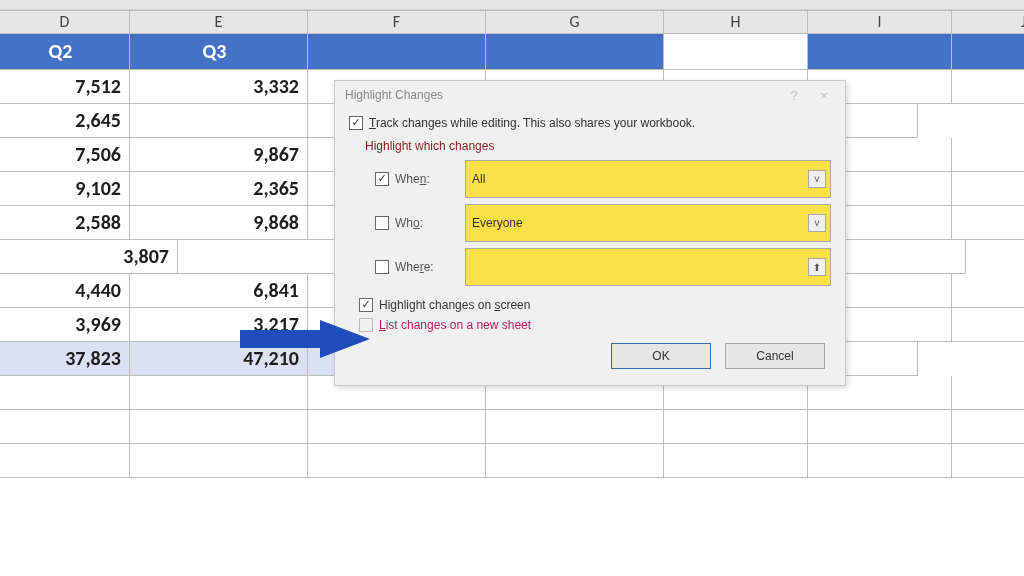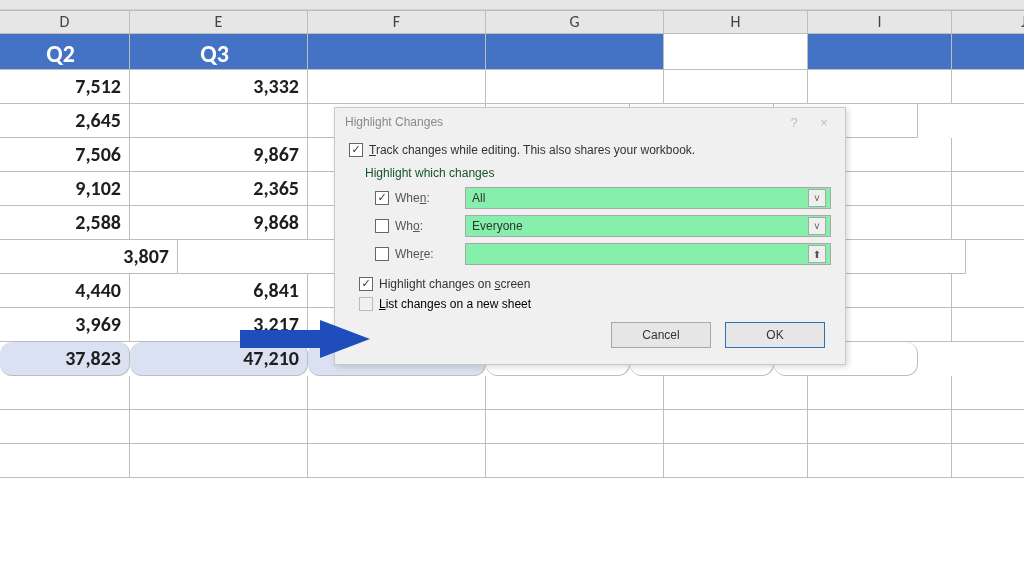--- a/index.html
+++ b/index.html
@@ -48,43 +48,43 @@
     font-weight: 700;
     text-align: right;
     padding: 4px 8px 0 0;
     color: #1e1e1e;
     background: #fff;
   }
   .row.thead .cell {
     background: #4472c4;
     color: #fff;
     text-align: center;
-    font-size: 24px;
+    font-size: 20px;
     font-weight: 700;
     padding-top: 5px;
   }
-  .row.totals .cell { background: #d9e1f2; border-radius: 12px; }
+  .row.totals .cell { background: #d9e1f2; }
   .row.sel-row .cell.sel { background: #d9e1f2; }
   .row.totals .cell.tail,
   .row.sel-row .cell.tail,
   .cell.tail { background: #fff; }
   
   .wD { width: 130px; }   
   .wE { width: 178px; }
   .wF { width: 178px; }
   .wG { width: 178px; }
   .wH { width: 144px; }
   .wI { width: 144px; }
   .wJ { width: 144px; }
 
   
   .dialog {
     position: absolute;
     left: 334px;
-    top: 107px;
+    top: 80px;
     width: 512px;
     background: #f0f0f0;
     border: 1px solid #c8c8c8;
     box-shadow: 2px 2px 6px rgba(0,0,0,0.15);
     font-family: "Segoe UI", Arial, sans-serif;
     font-size: 12px;
     color: #555;
   }
   .titlebar {
     display: flex;
@@ -102,53 +102,53 @@
   }
   .dlg-body { padding: 4px 14px 12px 14px; }
   .chk-line {
     display: flex;
     align-items: center;
     gap: 6px;
     padding: 3px 0;
     font-size: 12px;
     color: #333;
   }
-  .chk-line.disabled { color: #000000; }
+  .chk-line.disabled { color: #be185d; }
   .chk {
     width: 14px; height: 14px;
     border: 1px solid #666;
     background: #fff;
     font-size: 11px;
     line-height: 11px;
     text-align: center;
     color: #333;
   }
   .chk-line.disabled .chk { border-color: #bbb; background:#f0f0f0; }
   .u { text-decoration: underline; }
-  .group-label { padding: 6px 0 4px 16px; color:#14532d; }
+  .group-label { padding: 6px 0 4px 16px; color:#7f1d1d; }
   .opt-grid {
     padding-left: 26px;
   }
   .opt-row {
     display: flex;
     align-items: center;
     gap: 8px;
     padding: 3px 0;
   }
   .opt-row .lbl-col {
     display: flex;
     align-items: center;
     gap: 6px;
     width: 82px;
   }
   .combo, .txtbox {
     flex: 1;
-    height: 22px;
+    height: 38px;
     border: 1px solid #a8a8a8;
-    background: #86efac;
+    background: #fde047;
     display: flex;
     align-items: center;
     padding: 0 4px 0 6px;
     font-size: 12px;
     color: #333;
   }
   .combo .caret, .txtbox .picker {
     width: 18px; height: 18px;
     border: 1px solid #a8a8a8;
     background: #efefef;
@@ -378,22 +378,22 @@
     <div class="chk-line" style="padding-left:10px">
       <div class="chk">✓</div>
       <span><span>Highlight changes on </span><span class="u">s</span><span>creen</span></span>
     </div>
     <div class="chk-line disabled" style="padding-left:10px">
       <div class="chk"></div>
       <span><span></span><span class="u">L</span><span>ist changes on a new sheet</span></span>
     </div>
 
     <div class="btn-row">
+      <div class="btn primary">OK</div>
       <div class="btn">Cancel</div>
-      <div class="btn primary">OK</div>
     </div>
   </div>
 </div>
 
 <div class="arrow">
   <svg viewBox="0 0 130 38">
     <polygon points="0,10 80,10 80,0 130,19 80,38 80,28 0,28" fill="#1f4ebc"></polygon>
   </svg>
 </div>
 

